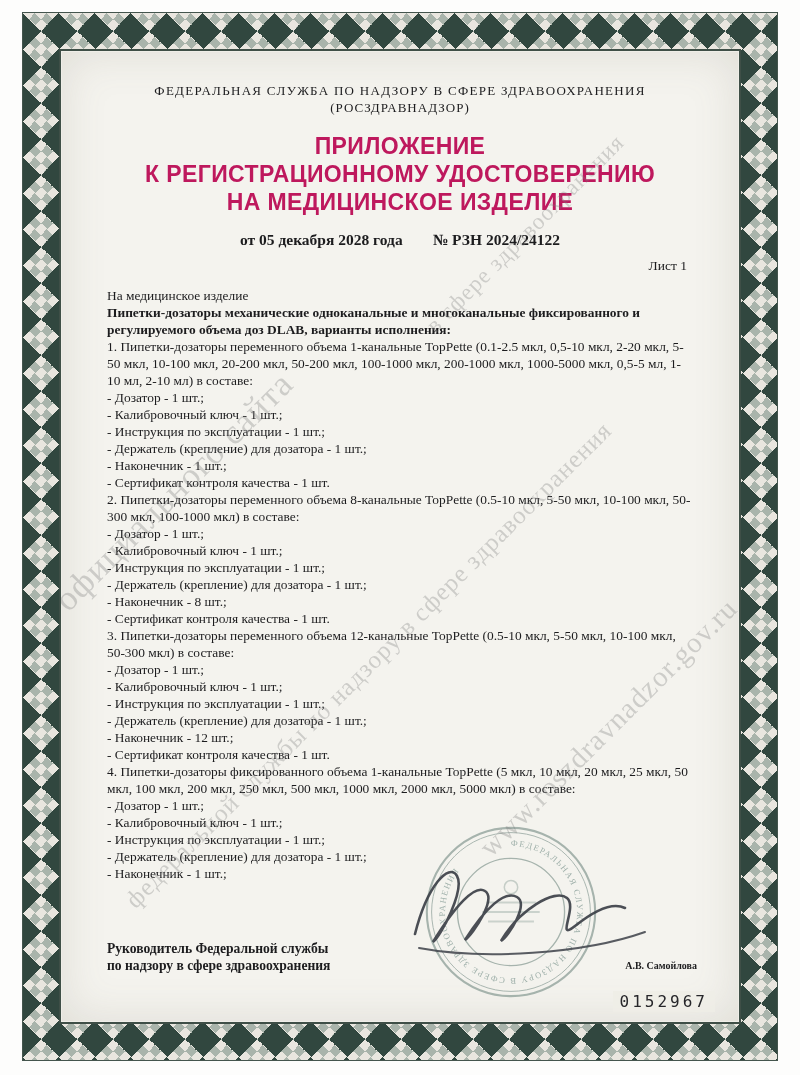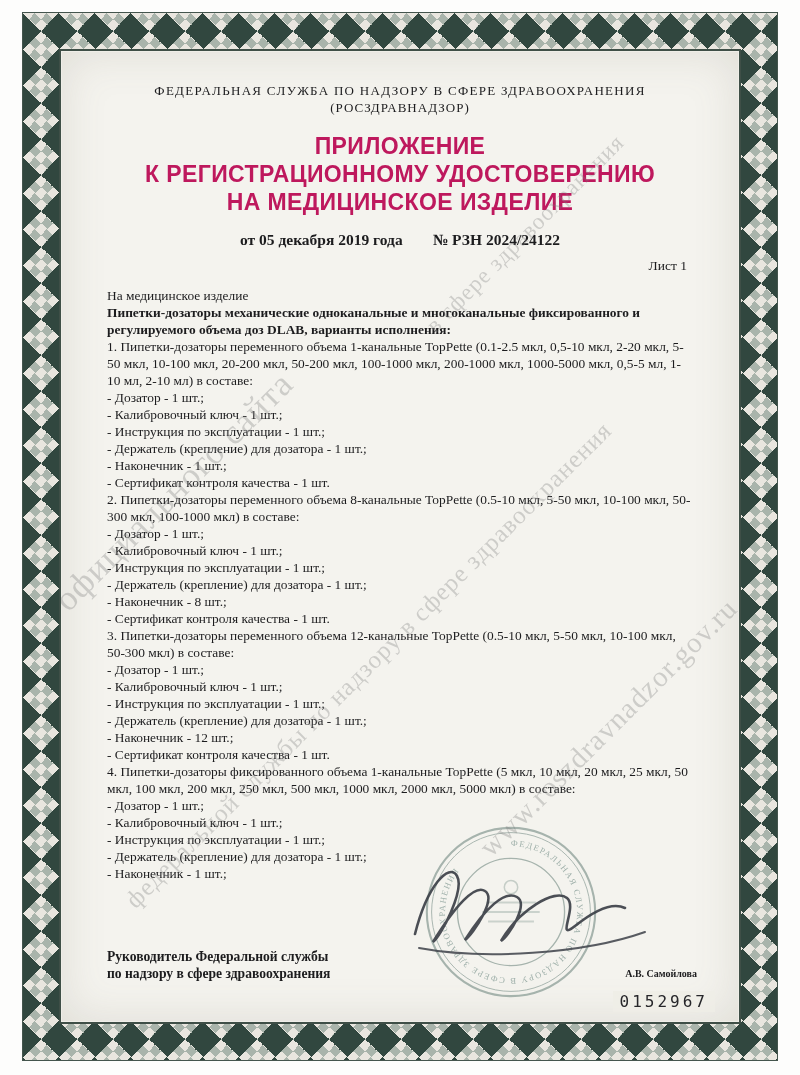--- a/index.html
+++ b/index.html
@@ -36,21 +36,21 @@
     font-size:23px; line-height:28px; letter-spacing:.4px; color:#be185d;
   }
 
   .meta-row { display:flex; justify-content:center; gap:30px; font-weight:bold; font-size:15.5px; margin-top:15px; }
   .sheet { text-align:right; font-weight:normal; font-size:13.5px; margin-top:9px; padding-right:6px; }
 
   .doc-body { margin-top:13px; font-size:13.4px; line-height:17px; }
   .product { font-weight:bold; }
 
   .signoff {
-    position:absolute; left:46px; right:38px; bottom:40px;
+    position:absolute; left:46px; right:38px; bottom:48px;
     display:flex; justify-content:space-between; align-items:flex-start;
     font-weight:bold; font-size:13.6px; line-height:17px; z-index:6;
   }
   .signoff-name { font-size:10px; padding-right:4px; white-space:nowrap;margin-top:17px; }
 
   .serial {
     position:absolute; right:24px; bottom:10px; z-index:6;
     font-family:"DejaVu Sans Mono", monospace; font-size:16px; letter-spacing:3px;
     color:#26262a; background:rgba(238,237,230,.85); padding:1px 7px;margin-left:17px;
   }
@@ -84,21 +84,21 @@
         <div class="agency">ФЕДЕРАЛЬНАЯ СЛУЖБА ПО НАДЗОРУ В СФЕРЕ ЗДРАВООХРАНЕНИЯ</div>
         <div class="agency-short">(РОСЗДРАВНАДЗОР)</div>
 
         <div class="title">
           <div>ПРИЛОЖЕНИЕ</div>
           <div>К РЕГИСТРАЦИОННОМУ УДОСТОВЕРЕНИЮ</div>
           <div>НА МЕДИЦИНСКОЕ ИЗДЕЛИЕ</div>
         </div>
 
         <div class="meta-row">
-          <span>от 05 декабря 2019 года</span>
+          <span>от 05 декабря 2028 года</span>
           <span>№  РЗН 2024/24122</span>
         </div>
 
         <div class="sheet">Лист 1</div>
 
         <div class="doc-body">
           <div>На медицинское изделие</div>
           <div class="product">Пипетки-дозаторы механические одноканальные и многоканальные фиксированного и регулируемого объема доз DLAB, варианты исполнения:</div>
           <div>
               <div>1. Пипетки-дозаторы переменного объема 1-канальные TopPette (0.1-2.5 мкл, 0,5-10 мкл, 2-20 мкл, 5-50 мкл, 10-100 мкл, 20-200 мкл, 50-200 мкл, 100-1000 мкл, 200-1000 мкл, 1000-5000 мкл, 0,5-5 мл, 1-10 мл, 2-10 мл) в составе:</div>

